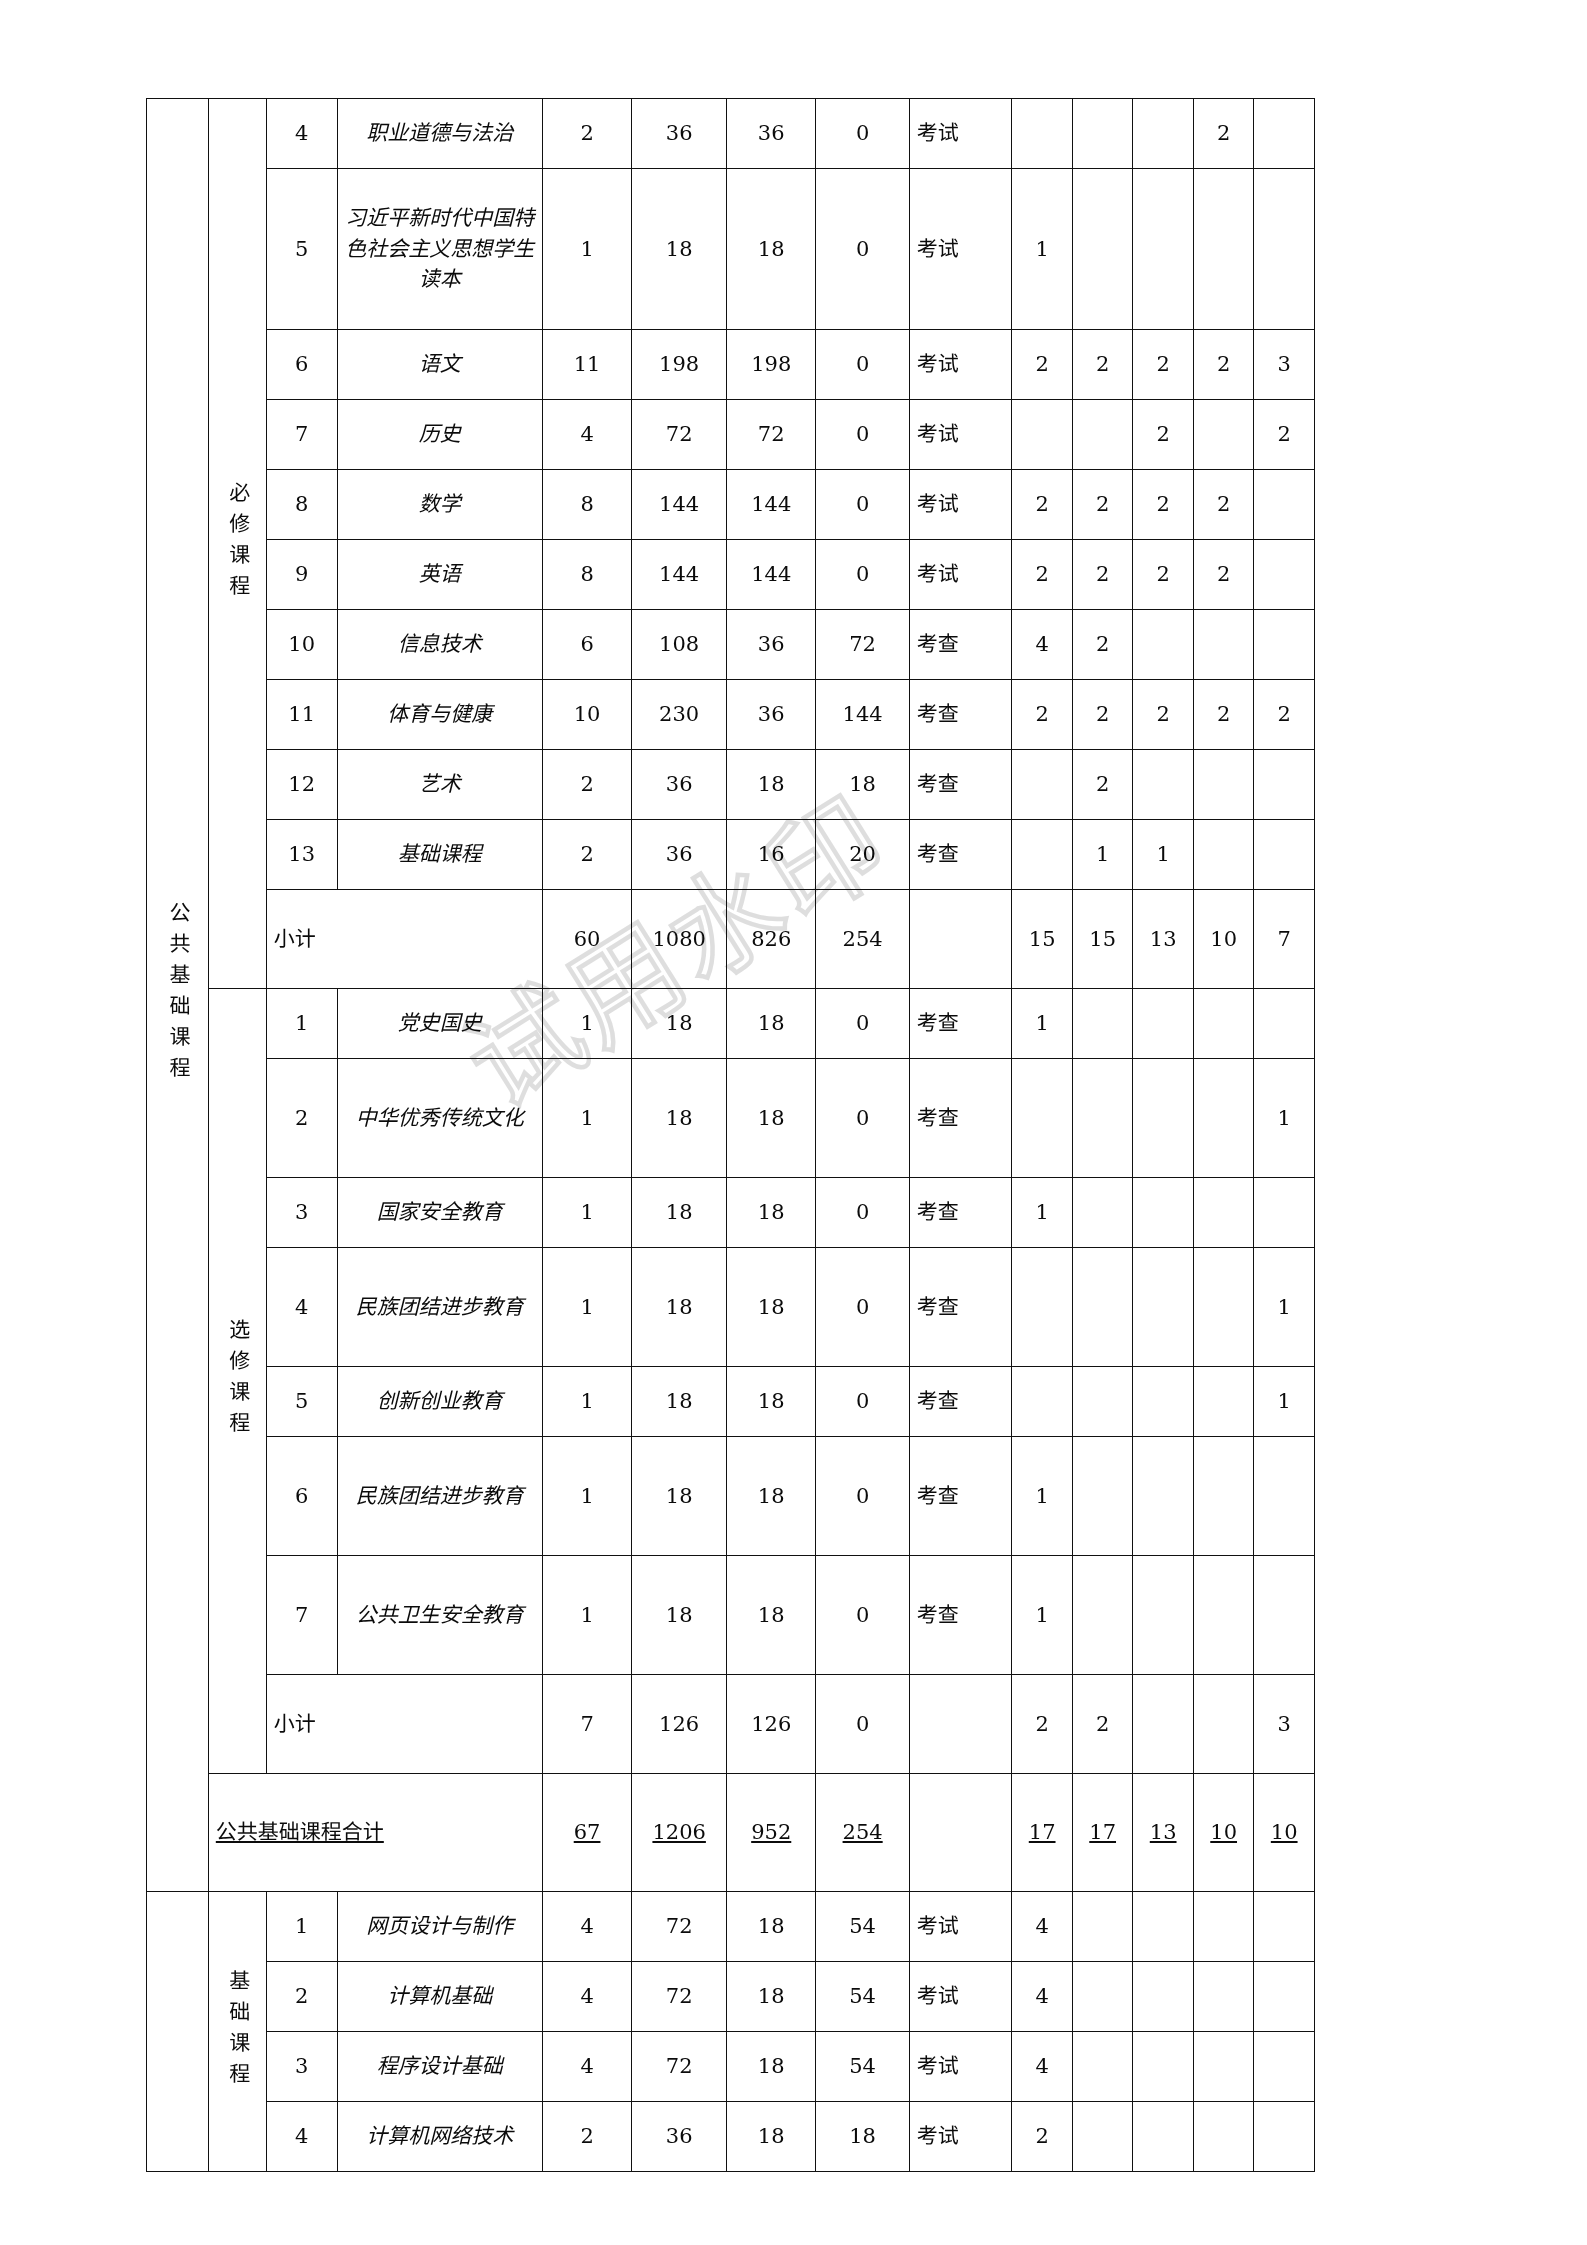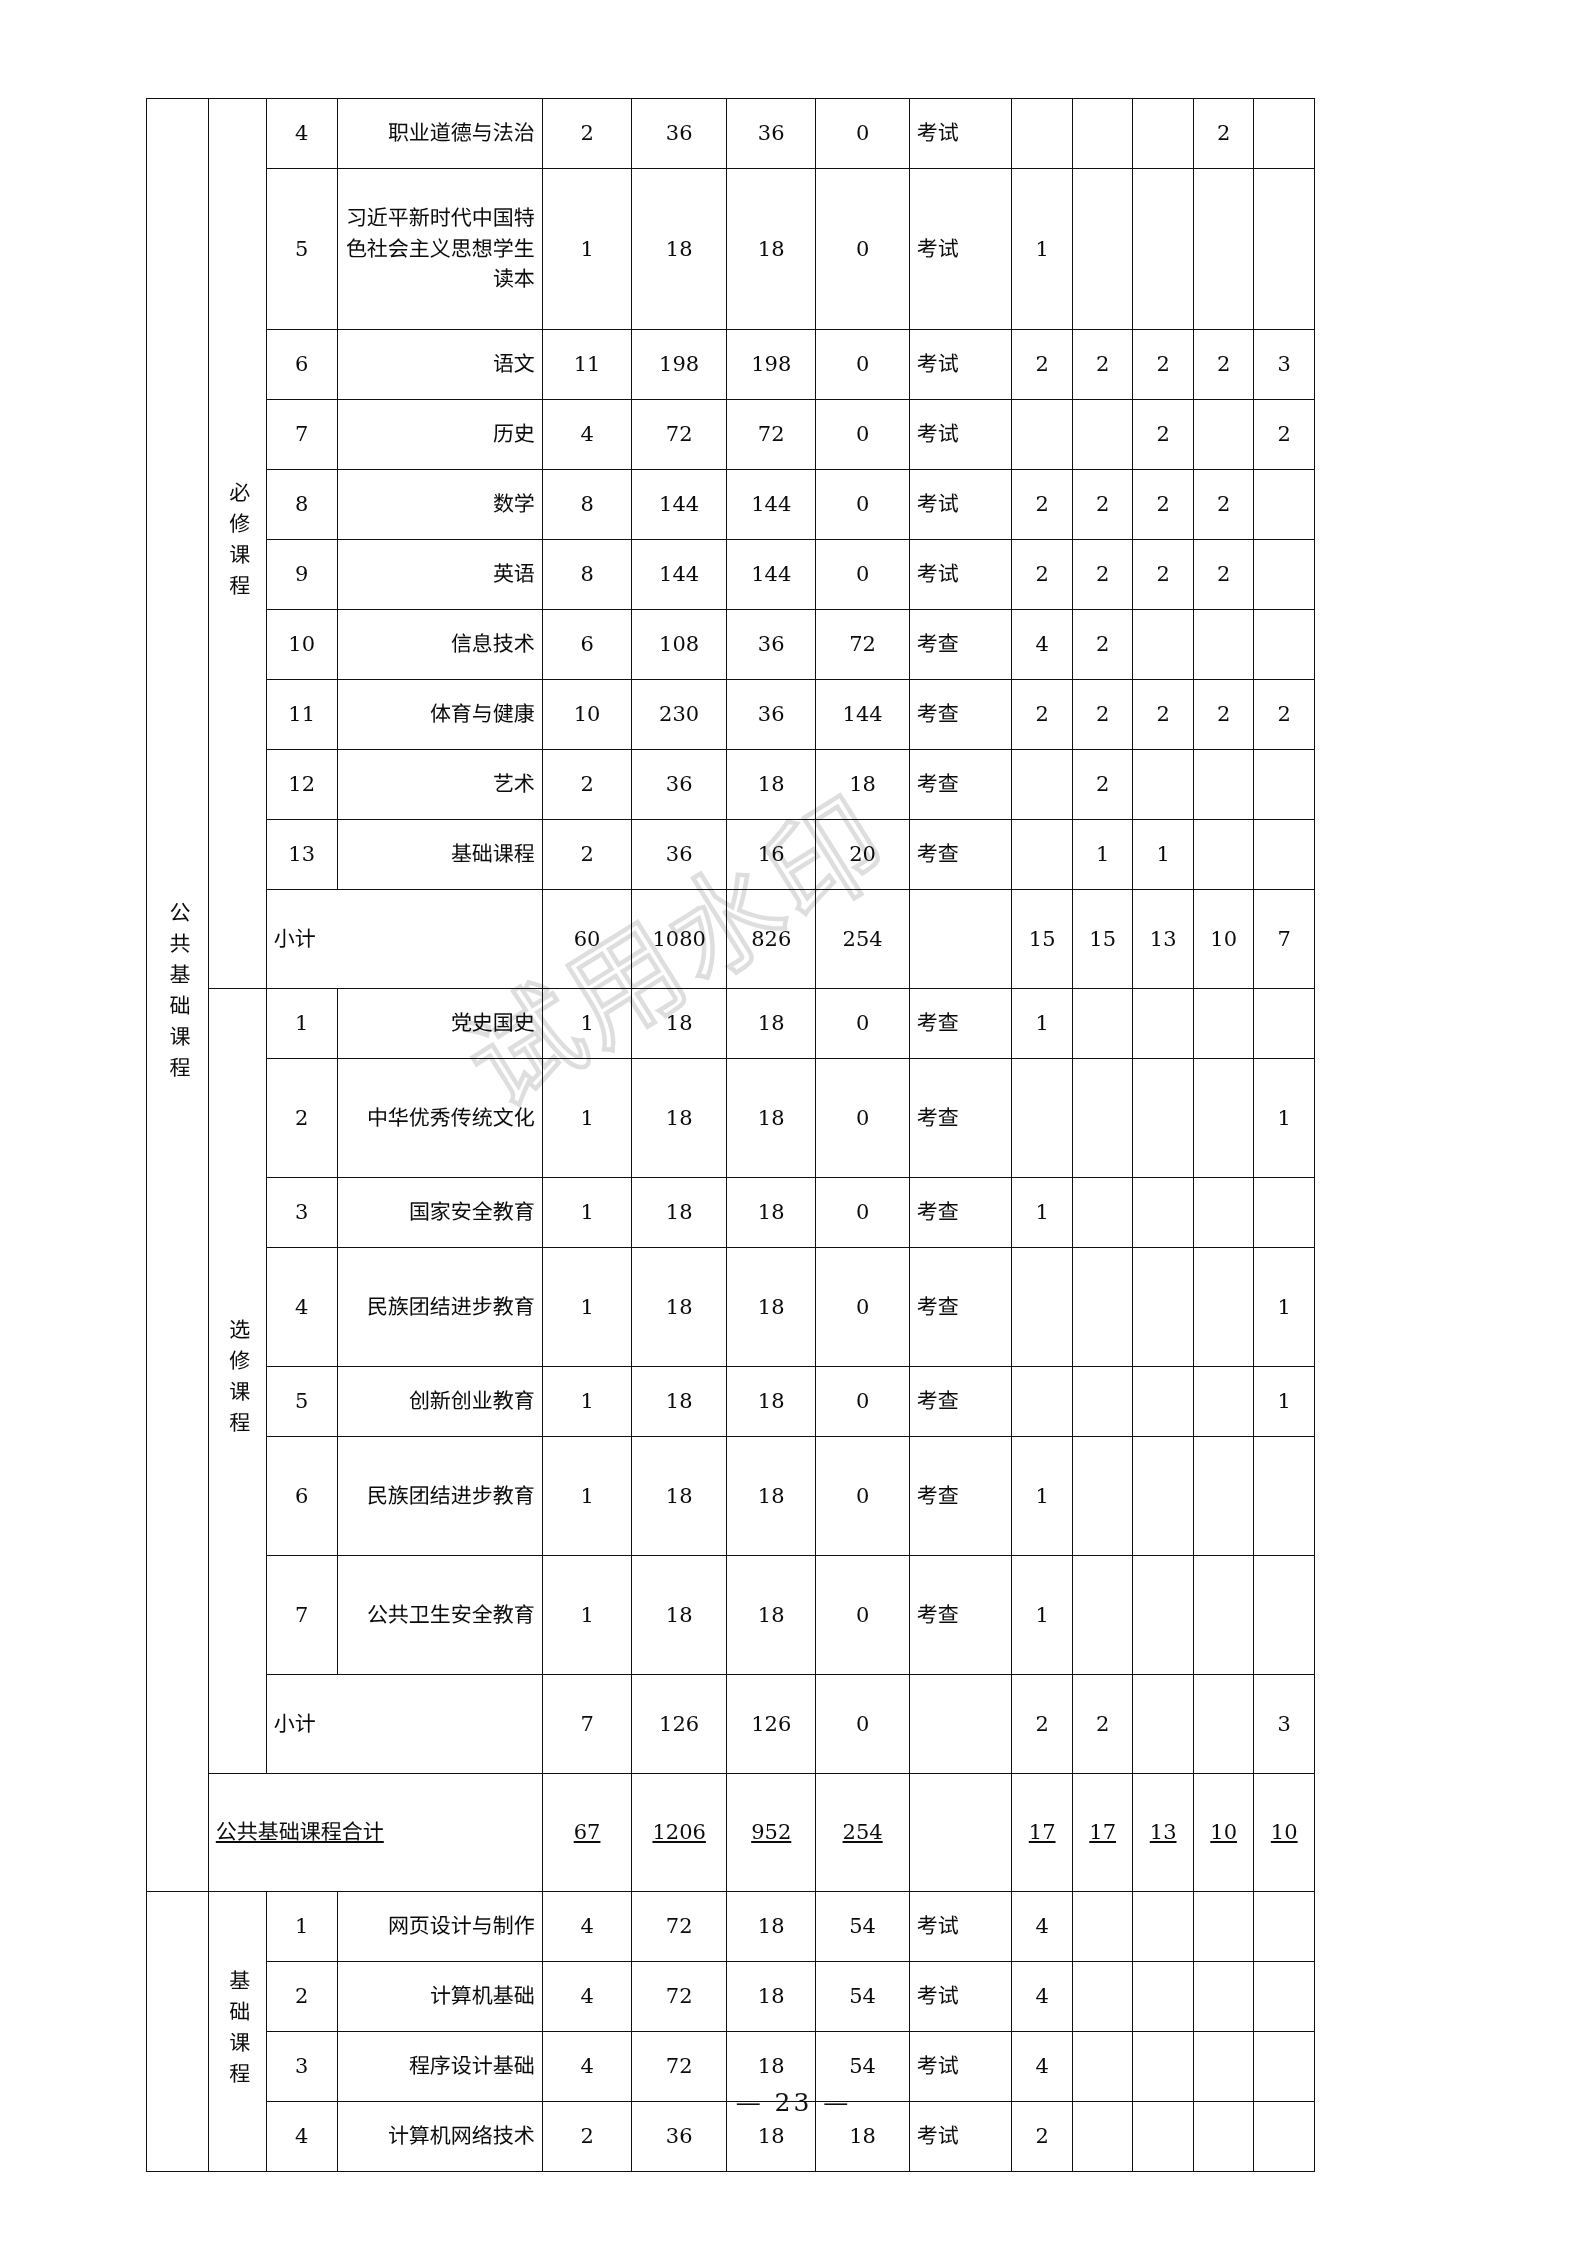--- a/index.html
+++ b/index.html
@@ -63,21 +63,21 @@
   .vert-wrap{
     display:flex;
     align-items:center;
     justify-content:center;
     height:100%;
     width:100%;
   }
   td.cat{text-align:center;vertical-align:middle;padding:0;}
   td.num{text-align:center;}
   td.no{text-align:center;}
-  td.name{text-align:right;padding-left:10px;}
+  td.name{text-align:center;padding-left:10px;font-style:italic;}
   td.assess{text-align:left;}
   td.sem{text-align:center;}
   td.sub-label{text-align:left;padding-left:24px;}
   td.tall{height:148px;}
   td.mid{height:106px;}
   td.reg{height:57px;}
   td.h-sub{height:86px;margin-left:36px;}
   td.h-total{height:105px;text-decoration:underline;}
 
   .watermark{
@@ -486,14 +486,13 @@
             <td class="sem reg">2</td>
             <td class="sem reg"></td>
             <td class="sem reg"></td>
             <td class="sem reg"></td>
             <td class="sem reg"></td>
           </tr>
         </tbody>
     </table>
   </div>
 
-  <div class="footer">— 23 —</div>
 </div>
 
 </body></html>

